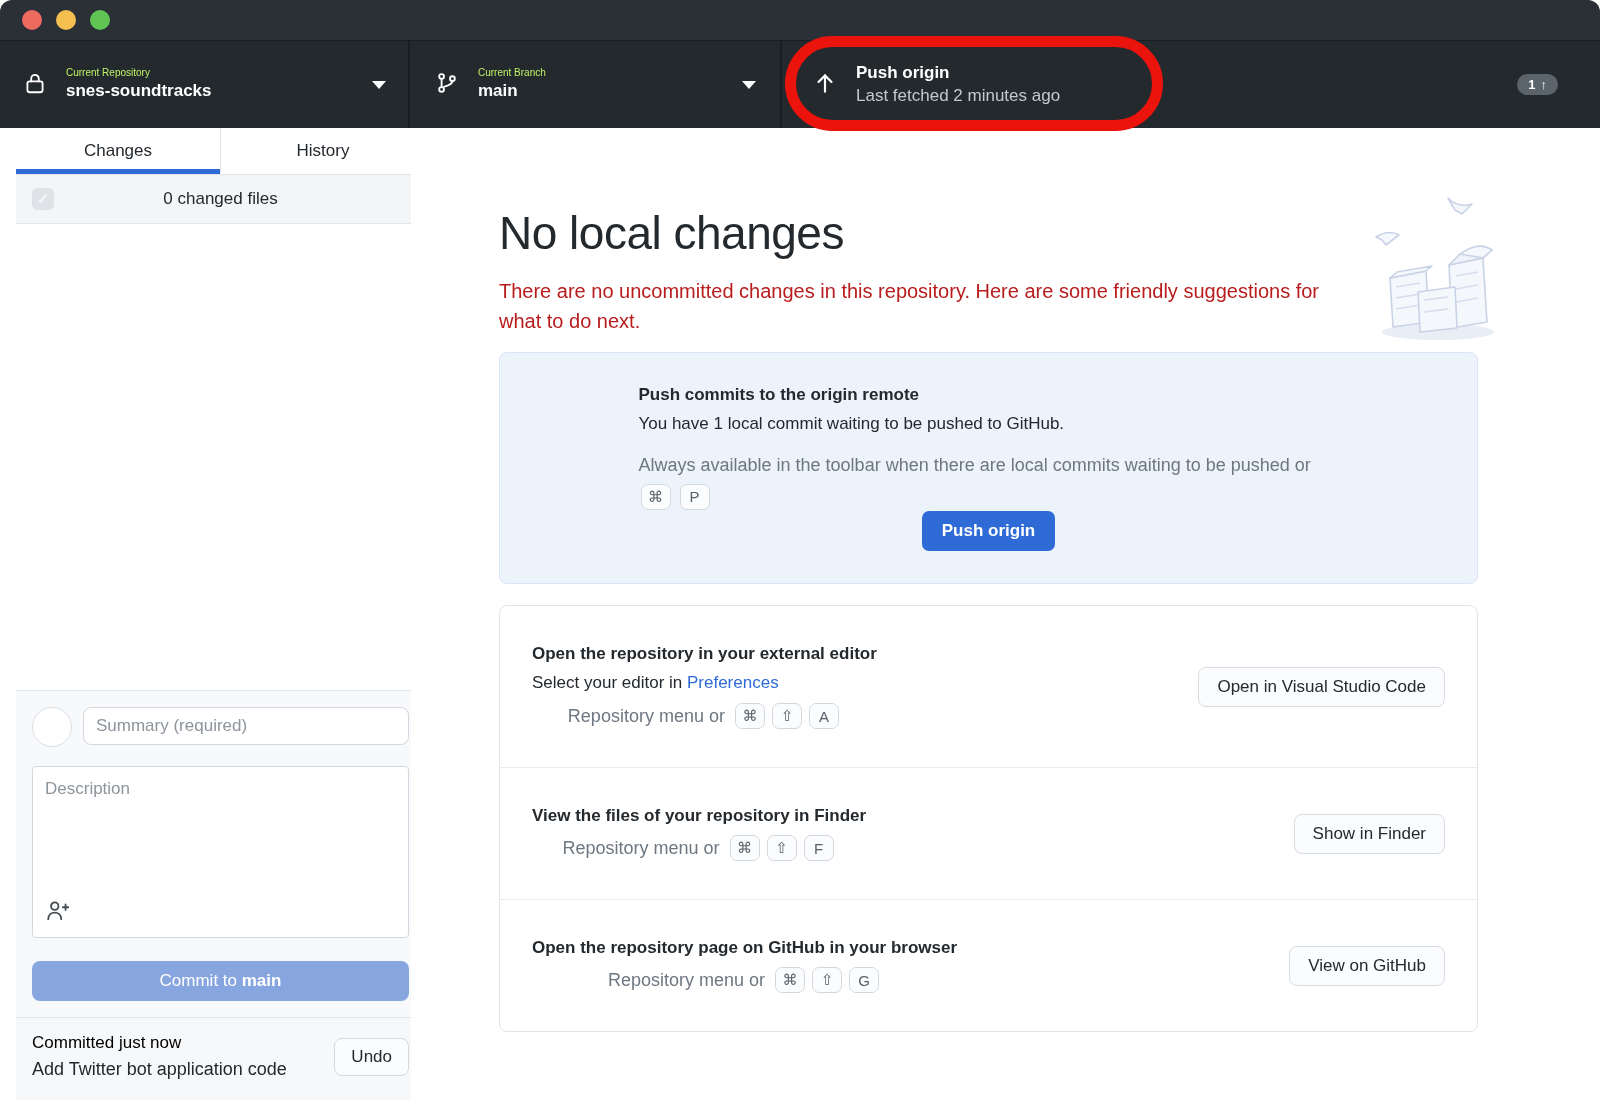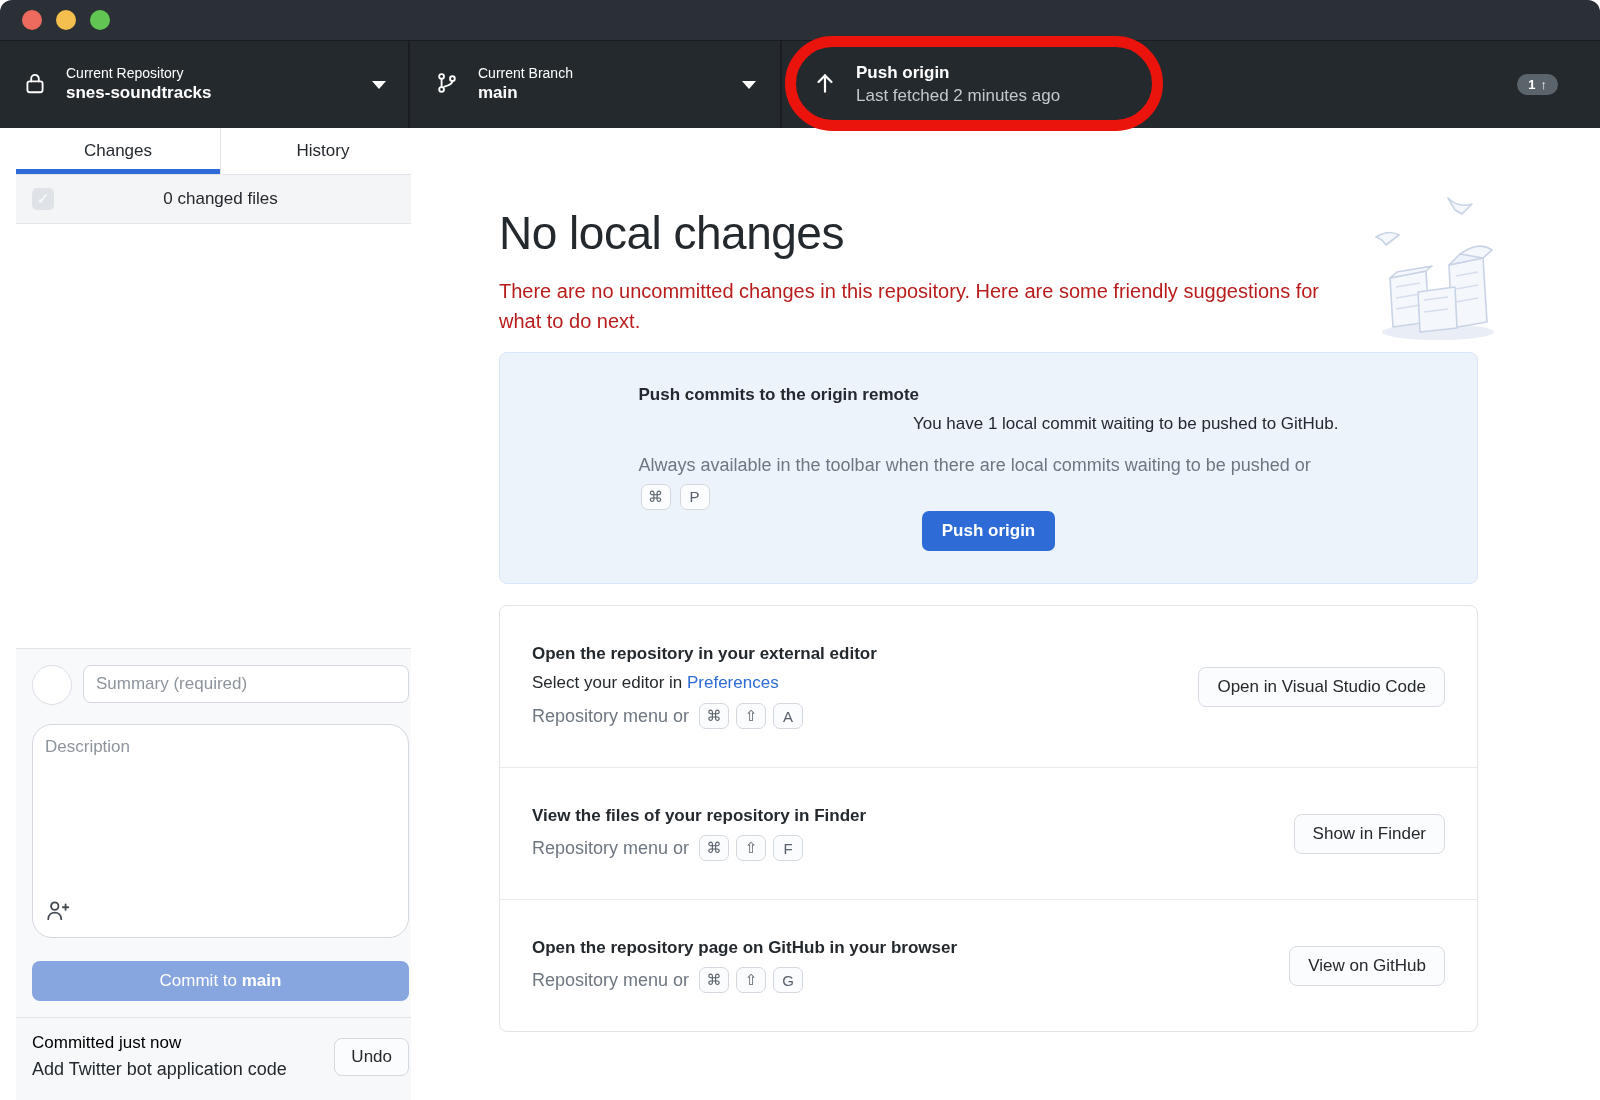--- a/index.html
+++ b/index.html
@@ -14,21 +14,21 @@
   .light.green{background:#61c554;}
 
   
   .toolbar{height:87px;background:var(--toolbar-bg,#24292e);display:flex;}
   .tb-section{display:flex;align-items:center;box-sizing:border-box;height:100%;}
   .tb-repo{width:410px;padding:0 22px;border-right:2px solid #1a1d21;}
   .tb-branch{width:372px;padding:0 24px;border-right:2px solid #1a1d21;}
   .tb-push{flex:1;padding:0 30px;}
   .tb-icon{flex:0 0 auto;margin-right:18px;}
   .tb-text{flex:1;min-width:0;}
-  .tb-label{font-size:14px;color:#ffffff;line-height:1.35;}
+  .tb-label{font-size:10px;color:#bef264;line-height:1.35;}
   .tb-value{font-size:17px;font-weight:bold;color:#ffffff;line-height:1.35;}
   .tb-sub{font-size:17px;color:#c3c8cd;line-height:1.35;}
   .chevron{width:0;height:0;border-left:7px solid transparent;border-right:7px solid transparent;border-top:8px solid #ffffff;margin-left:12px;}
   .push-badge{margin-left:20px;margin-right:12px;background:#5c646b;color:#fff;font-size:13px;font-weight:bold;border-radius:12px;padding:3px 11px;display:inline-flex;align-items:center;gap:5px;}
 
   
   .red-annotation{position:absolute;left:785px;top:36px;width:378px;height:95px;border:11px solid var(--annotation-red,#ea140c);border-radius:48px;box-sizing:border-box;z-index:50;pointer-events:none;}
 
   
   .sidebar{position:absolute;left:16px;top:128px;width:410px;bottom:0;border-right:1px solid #e1e4e8;box-sizing:border-box;background:#fff;display:flex;flex-direction:column;}
@@ -38,52 +38,52 @@
   .tab.active::after{content:"";position:absolute;left:0;right:0;bottom:0;height:5px;background:var(--accent-blue,#2e6bd6);}
   .changed-row{height:48px;flex:0 0 auto;background:#f4f5f7;border-bottom:1px solid #e4e6e9;position:relative;display:flex;align-items:center;justify-content:center;font-size:17px;color:#24292e;}
   .checkbox{position:absolute;left:16px;top:13px;width:22px;height:22px;border-radius:5px;background:#dfe2e6;color:#f5f6f8;font-size:15px;font-weight:bold;display:flex;align-items:center;justify-content:center;}
   .sidebar-spacer{flex:1;background:#fff;}
 
   .commit-form{flex:0 0 auto;border-top:1px solid #e1e4e8;background:#f8f9fb;padding:16px;}
   .summary-row{display:flex;align-items:flex-start;gap:11px;}
   .avatar{width:40px;height:40px;border-radius:50%;background:#ffffff;border:1px solid #dcे0e5;border:1px solid #dce0e5;box-sizing:border-box;flex:0 0 auto;}
   .summary-input{flex:1;height:38px;border:1px solid #d4d8de;border-radius:8px;background:#fff;padding:0 12px;font-size:17px;font-family:inherit;color:#24292e;box-sizing:border-box;outline:none;}
   .desc-wrap{position:relative;margin-top:19px;}
-  .desc-input{width:100%;height:214px;border:1px solid #d4d8de;border-radius:20px;background:#fff;padding:12px;font-size:17px;font-family:inherit;color:#15803d;box-sizing:border-box;resize:none;outline:none;}
+  .desc-input{width:100%;height:172px;border:1px solid #d4d8de;border-radius:4px;background:#fff;padding:12px;font-size:17px;font-family:inherit;color:#15803d;box-sizing:border-box;resize:none;outline:none;}
   input::placeholder,textarea::placeholder{color:#8d949c;opacity:1;}
   .coauthor-icon{position:absolute;left:13px;bottom:14px;}
   .commit-btn{margin-top:19px;width:100%;height:40px;border:none;border-radius:8px;background:var(--commit-blue,#87a6df);color:#fff;font-size:17px;font-family:inherit;cursor:pointer;}
 
   .history-bar{flex:0 0 auto;border-top:1px solid #e1e4e8;background:#f6f8fa;padding:13px 16px 18px;display:flex;align-items:center;}
   .history-text{flex:1;min-width:0;}
   .history-status{font-size:17px;color:#000000;line-height:1.45;}
   .history-message{font-size:18px;color:#24292e;line-height:1.45;}
   .undo-btn{flex:0 0 auto;background:#fbfcfd;border:1px solid #d5d9de;border-radius:8px;padding:8px 16px;font-size:17px;font-family:inherit;color:#24292e;cursor:pointer;}
 
   
   .main{position:absolute;left:411px;top:128px;right:0;bottom:0;background:#fff;overflow:hidden;}
   .content{padding:78px 0 0 88px;width:979px;position:relative;}
   .page-title{font-size:46px;font-weight:300;color:#24292e;margin:0 0 16px;letter-spacing:-0.5px;}
   .page-subtitle{font-size:20px;color:#b91c1c;line-height:1.5;width:835px;margin:0;}
 
   .push-card{margin-top:16px;width:979px;box-sizing:border-box;background:#ecf3fb;border:1px solid #d9e6f7;border-radius:8px;padding:32px 32px;display:flex;align-items:center;justify-content:space-between;flex-direction:column;}
   .card-text{width:700px;}
   .card-title{font-size:17px;font-weight:bold;color:#24292e;margin:0 0 9px;}
-  .card-line{font-size:17px;color:#24292e;margin:0 0 16px;text-align:right;}
+  .card-line{font-size:17px;color:#24292e;margin:0 0 16px;}
   .card-hint{font-size:18px;color:#6e7781;margin:0;line-height:1.7;max-width:690px;}
   .kbd{display:inline-flex;align-items:center;justify-content:center;min-width:18px;height:24px;padding:0 5px;border:1px solid #d3d8de;border-radius:7px;background:#fbfcfd;color:#57606a;font-size:15px;font-family:inherit;margin:0 2px;vertical-align:middle;}
   .primary-btn{background:var(--accent-blue,#2e6bd6);color:#fff;font-weight:bold;font-size:17px;font-family:inherit;border:none;border-radius:7px;padding:10px 20px;cursor:pointer;}
 
   .suggestions{margin-top:21px;width:979px;box-sizing:border-box;border:1px solid #e1e4e8;border-radius:8px;background:#fff;}
   .suggestion-row{padding:38px 32px;display:flex;align-items:center;justify-content:space-between;}
   .suggestion-row + .suggestion-row{border-top:1px solid #e8eaed;}
   .sg-title{font-size:17px;font-weight:bold;color:#24292e;margin:0 0 9px;}
   .sg-desc{font-size:17px;color:#24292e;margin:0 0 10px;}
   .sg-link{color:var(--accent-blue,#2e6bd6);cursor:pointer;text-decoration:none;}
-  .sg-menu{font-size:18px;color:#6e7781;margin:0;display:flex;align-items:center;gap:3px;}
+  .sg-menu{font-size:18px;color:#6e7781;margin:0;display:flex;align-items:center;gap:3px;justify-content:center;}
   .sg-menu .prefix{margin-right:5px;}
   .secondary-btn{background:#fbfcfd;border:1px solid #d8dce2;border-radius:8px;padding:9px 18px;font-size:17px;font-family:inherit;color:#24292e;cursor:pointer;white-space:nowrap;}
 
   .illustration{position:absolute;left:955px;top:62px;width:140px;height:155px;pointer-events:none;}
 </style>
 </head>
 <body>
 
 <div class="window">
 

